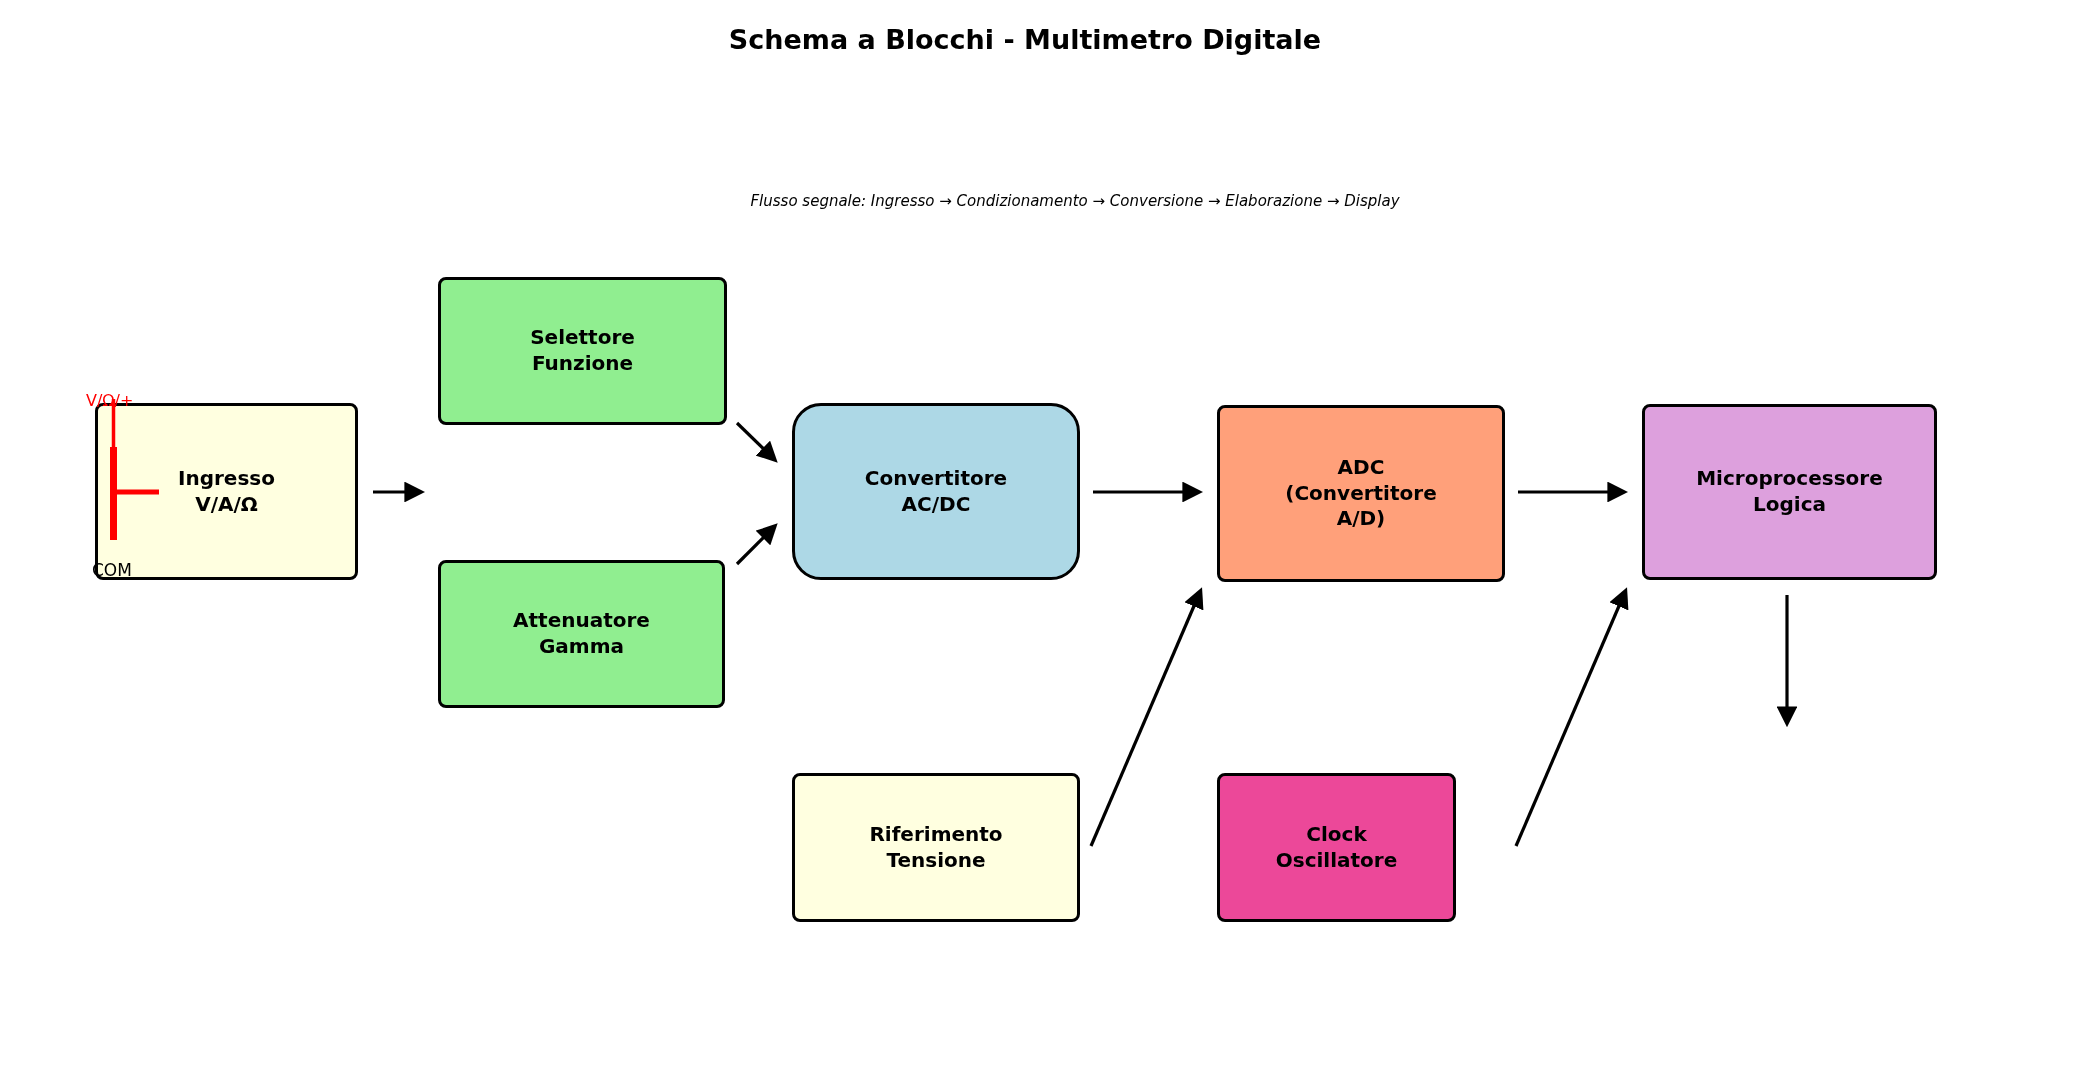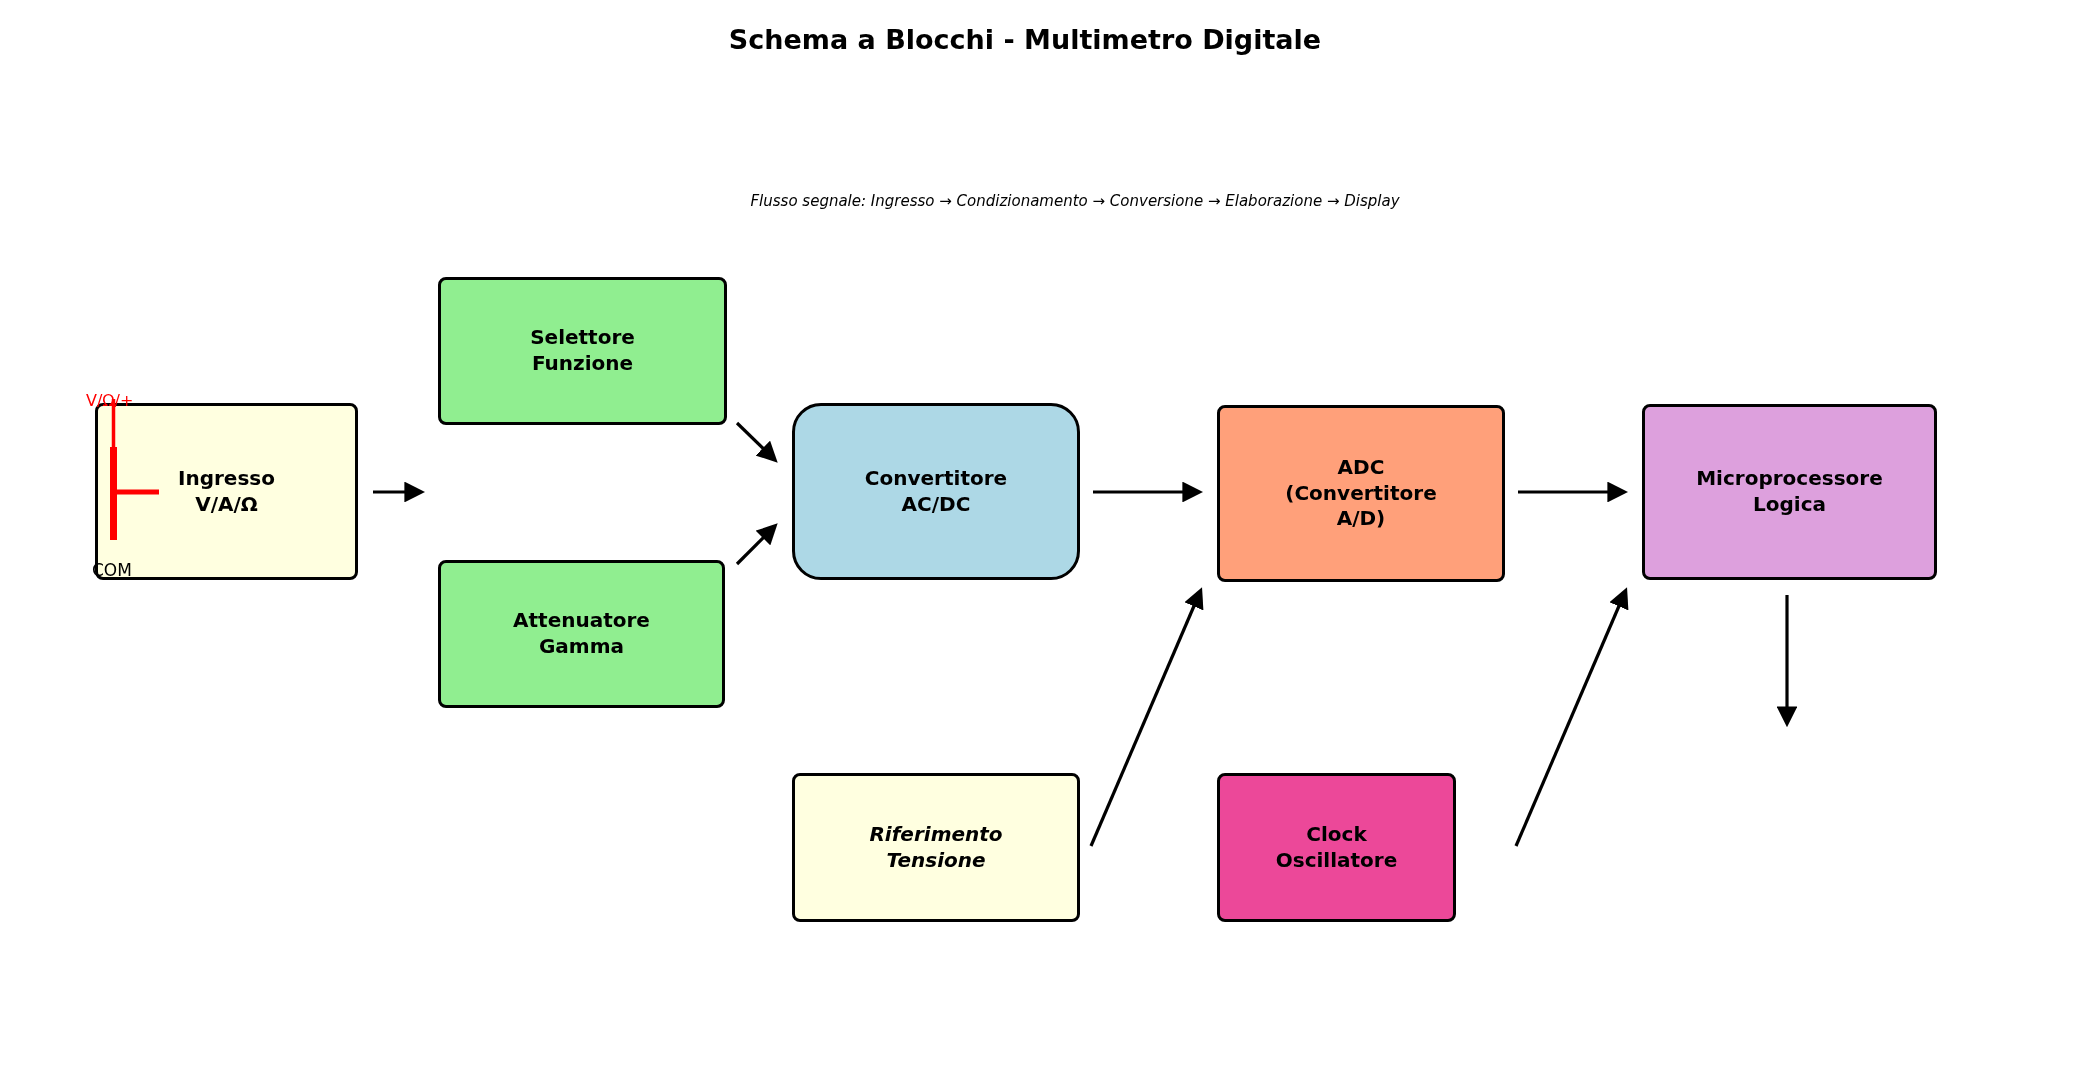--- a/index.html
+++ b/index.html
@@ -94,21 +94,21 @@
     <span class="block-label">ADC
 (Convertitore
 A/D)</span>
   </div>
 
   <div class="block" style="left: 1642px; top: 404px; width: 295px; height: 176px; background-color: rgb(221, 160, 221);">
     <span class="block-label">Microprocessore
 Logica</span>
   </div>
 
-  <div class="block" style="left: 792px; top: 773px; width: 288px; height: 149px; background-color: rgb(255, 255, 224); font-style: italic;">
+  <div class="block" style="left: 792px; top: 773px; width: 288px; height: 149px; background-color: rgb(255, 255, 224);">
     <span class="block-label">Riferimento
 Tensione</span>
   </div>
 
   <div class="block" style="left: 1217px; top: 773px; width: 239px; height: 149px; background-color: #ec4899;">
     <span class="block-label">Clock
 Oscillatore</span>
   </div>
 
 

